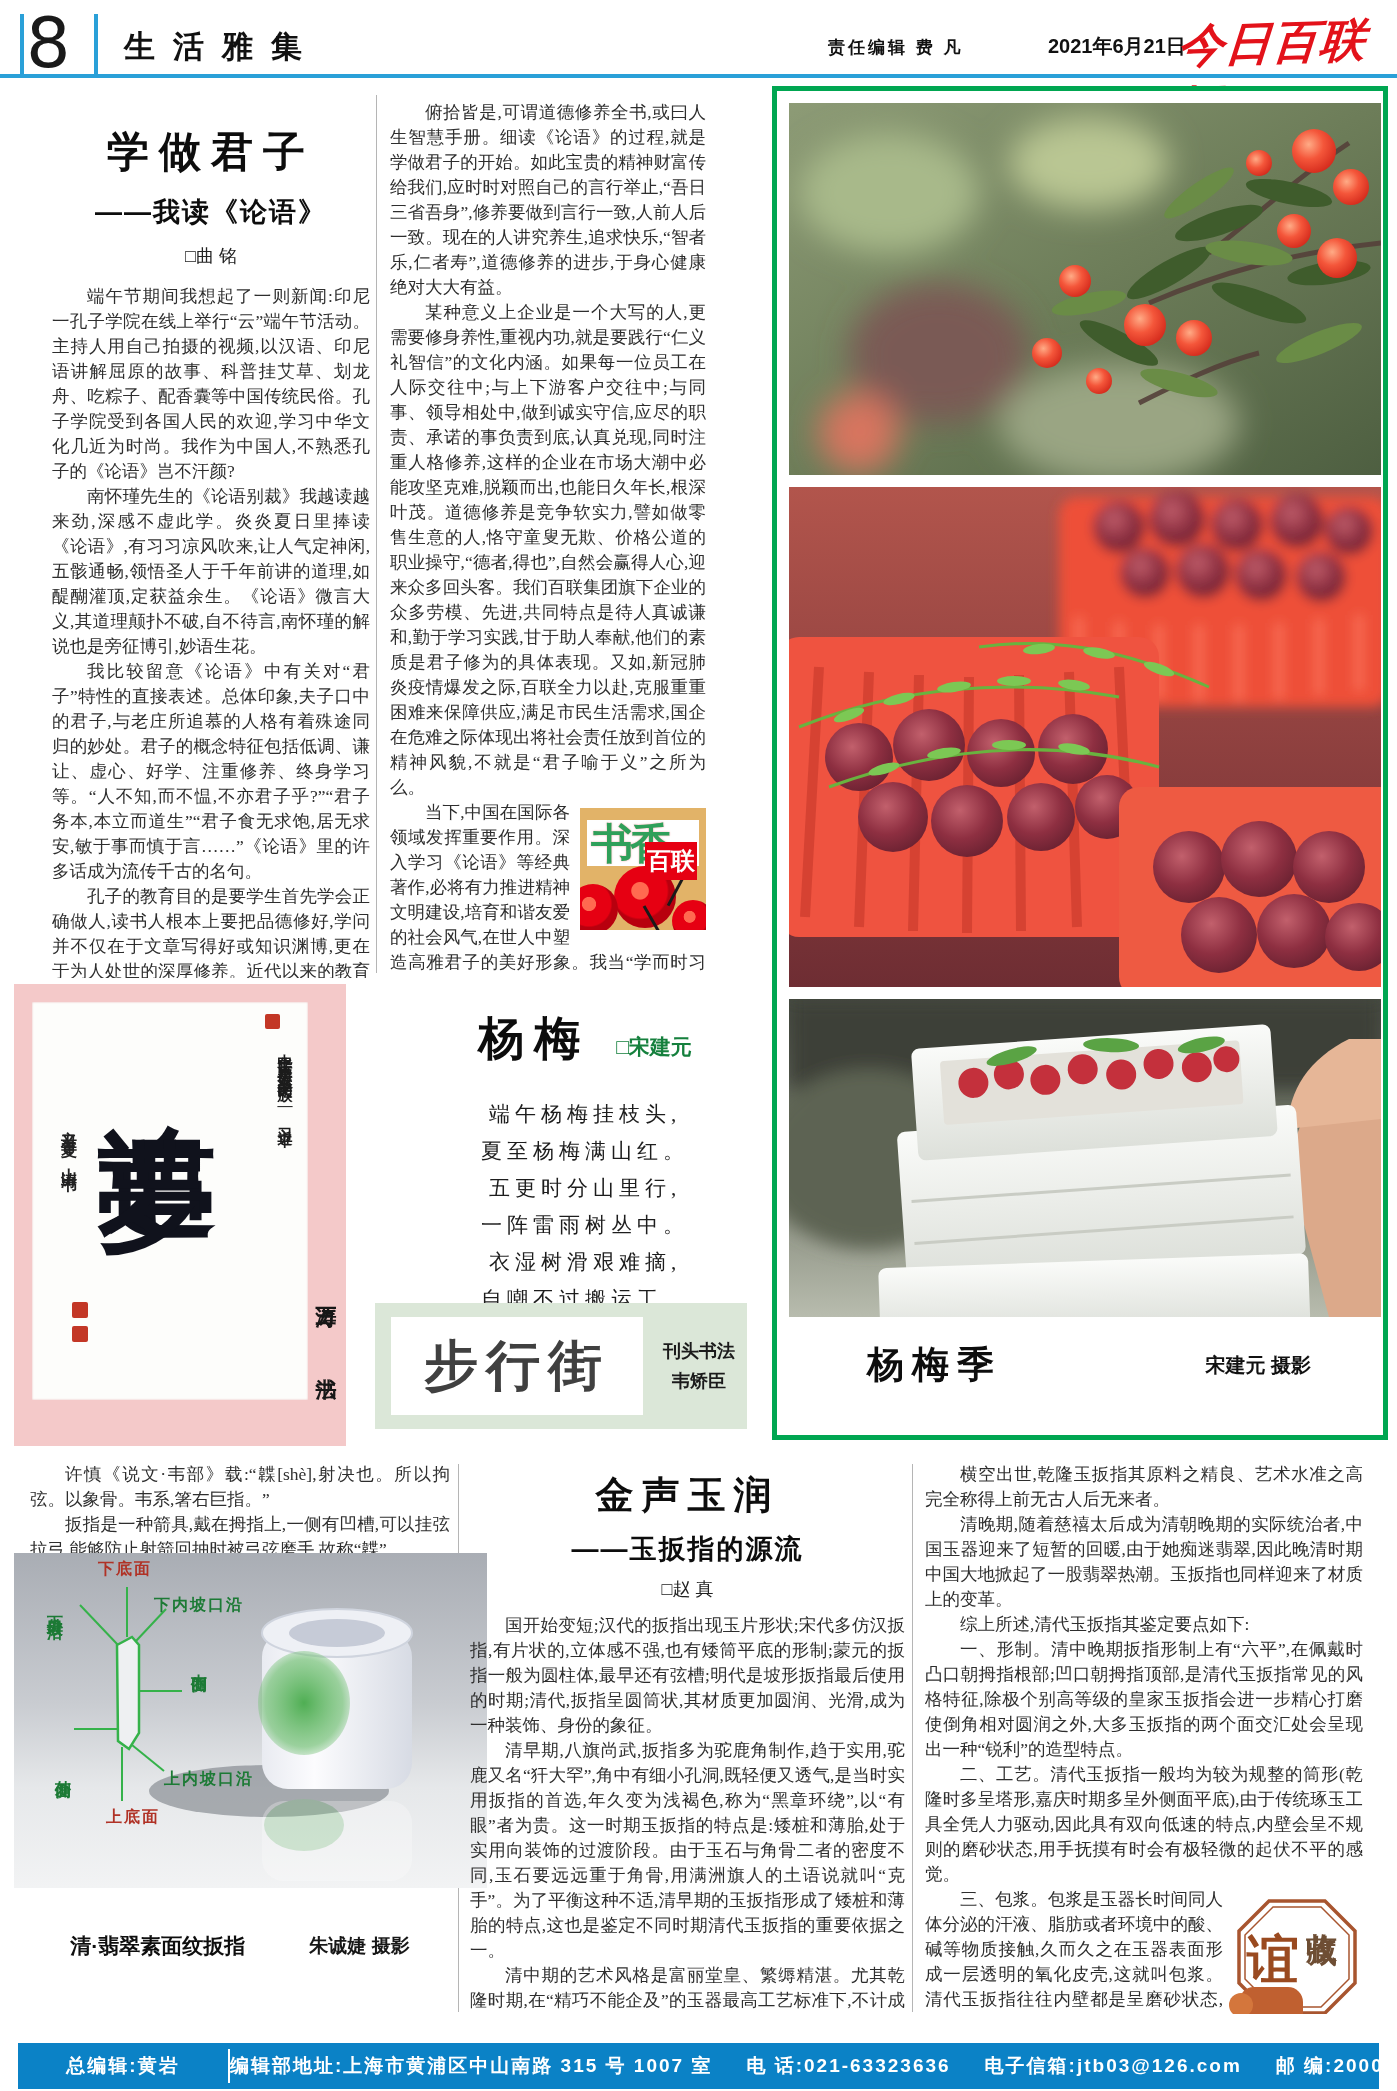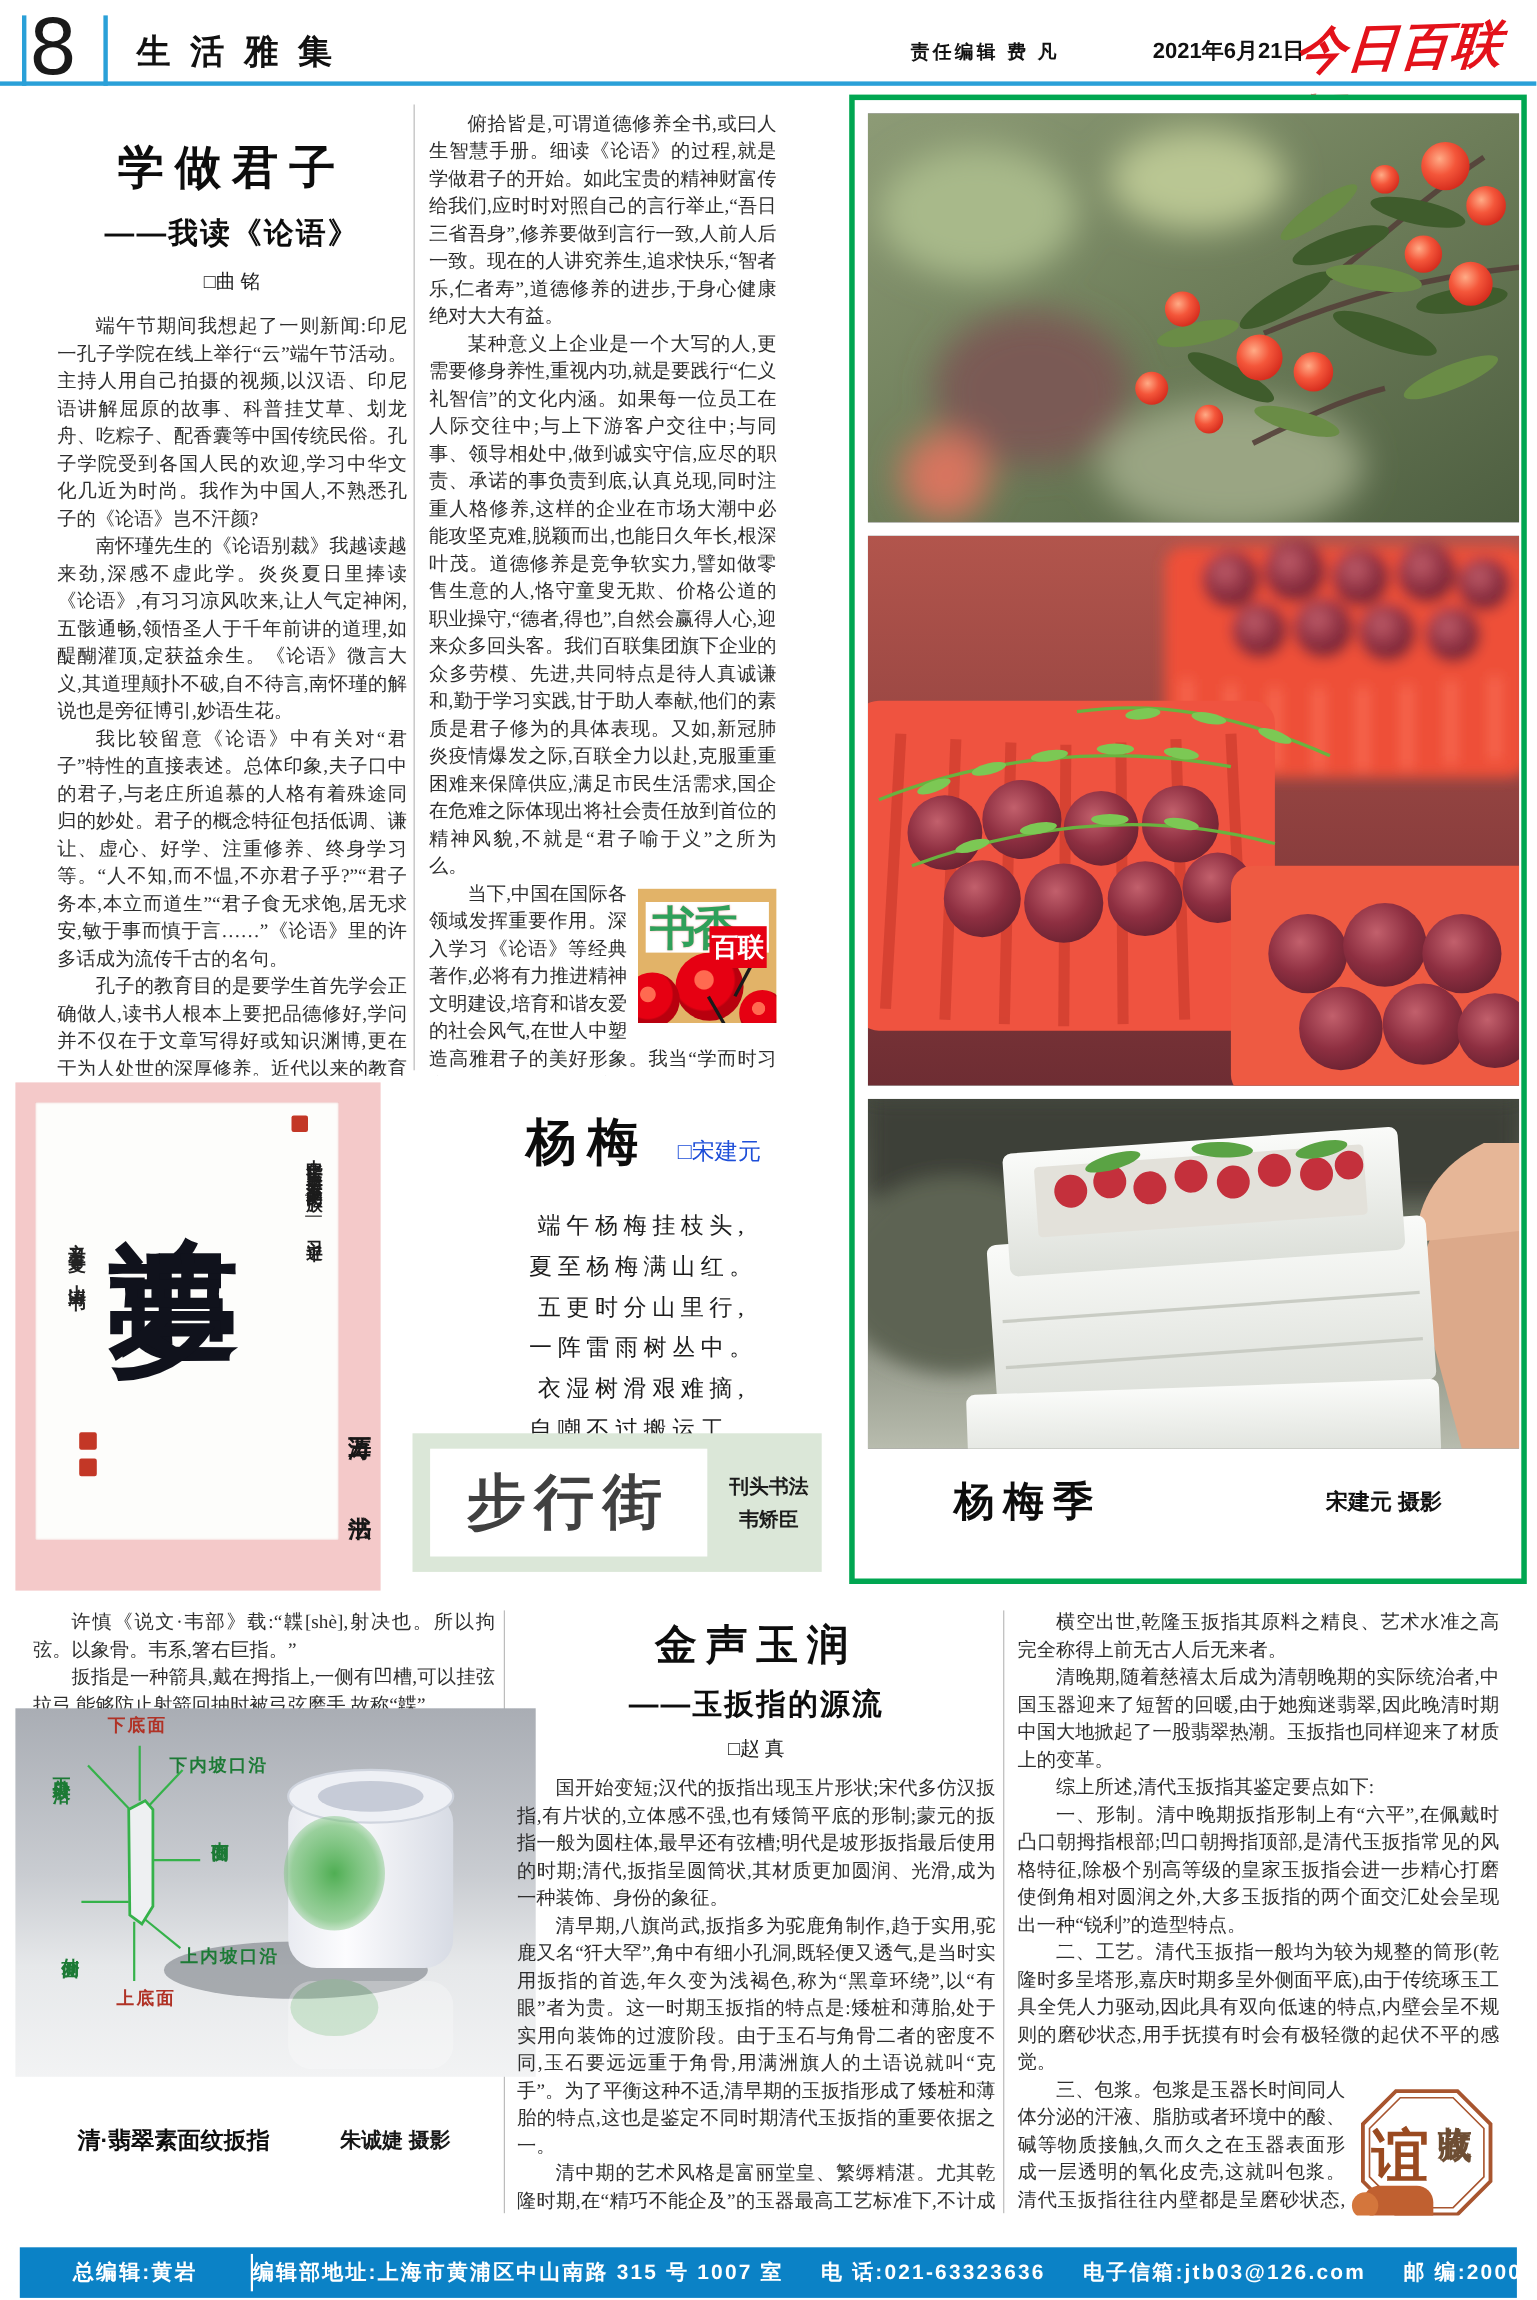--- a/index.html
+++ b/index.html
@@ -16,21 +16,21 @@
   .masthead{left:1176px;top:12px;font-size:46px;font-weight:700;font-style:italic;color:#e3121a;
             letter-spacing:1px;transform:skewX(-6deg) rotate(-2deg);font-family:"DejaVu Serif",serif;}
   .h-rule{left:0;top:74px;width:1397px;height:4px;background:#2aa0d8;}
   
   .col{overflow:hidden;}
   .para{font-size:17.5px;line-height:25px;text-align:justify;text-indent:2em;margin:0;}
   .rule-v{width:1px;background:#b5b5b5;}
   .a-title{font-weight:700;text-align:center;color:#0d0d0d;}
   .a1-title{font-size:42px;letter-spacing:10px;margin-top:32px;}
   .a1-sub{font-size:27px;margin-top:14px;letter-spacing:2px;}
-  .a-author{font-size:18px;text-align:center;margin:14px 0 16px;color:#222;font-family:Liberation Serif, serif;}
+  .a-author{font-size:18px;text-align:center;margin:14px 0 16px;color:#222;}
   
   .badge{float:right;width:126px;height:122px;margin:8px 0 0 10px;position:relative;background:#e2b368;overflow:hidden;}
   .badge-band{position:absolute;left:7px;top:12px;width:112px;height:46px;background:#fff;}
   .badge-sx{position:absolute;left:4px;top:-4px;font-size:42px;font-weight:700;color:#2fa05a;letter-spacing:-3px;
             font-family:"Liberation Sans",sans-serif;text-shadow:0 0 2px #f4a0a0;}
   .badge-bl{position:absolute;right:2px;top:22px;background:#e60012;color:#fff;font-size:24px;font-weight:700;
             padding:3px 2px;letter-spacing:0;font-family:"Liberation Sans",sans-serif;}
   .rose{position:absolute;border-radius:50%;background:radial-gradient(circle at 42% 40%,#ff6a50 0 16%,#e60012 18% 52%,#b8000e 56% 100%);}
   .stem{position:absolute;background:#1a1a1a;}
   
@@ -47,21 +47,21 @@
         font-family:"DejaVu Serif",serif;letter-spacing:12px;}
   .side-quote{position:absolute;right:14px;top:40px;height:350px;font-size:15px;color:#1c1c1c;letter-spacing:3px;font-weight:600;}
   .left-sign{position:absolute;left:26px;top:116px;height:250px;font-size:16px;color:#222;letter-spacing:4px;font-weight:600;}
   .seal{position:absolute;background:#c33726;border-radius:2px;}
   .cred-name{position:absolute;right:6px;top:306px;height:110px;font-size:21px;font-weight:600;color:#171717;}
   .cred-role{position:absolute;right:6px;top:378px;height:70px;font-size:21px;font-weight:600;color:#171717;}
   
   .poem{left:420px;top:1008px;width:330px;text-align:center;}
   .poem-head{display:flex;align-items:baseline;justify-content:center;gap:26px;}
   .poem-title{font-size:46px;font-weight:700;color:#0c0c0c;letter-spacing:10px;font-family:"DejaVu Serif",serif;}
-  .poem-author{font-size:21px;color:#1d4ed8;font-weight:400;}
+  .poem-author{font-size:21px;color:#15803d;font-weight:700;}
   .poem-lines{margin-top:26px;font-size:21px;line-height:37px;letter-spacing:5px;color:#1d1d1d;}
   
   .street-box{left:375px;top:1303px;width:372px;height:126px;background:#dbe7d8;}
   .street-inner{position:absolute;left:16px;top:14px;width:252px;height:98px;background:#fff;display:flex;align-items:center;justify-content:center;}
   .street-word{font-size:54px;font-weight:700;letter-spacing:8px;color:#404040;font-family:"DejaVu Serif",serif;}
   .street-note{position:absolute;left:276px;top:0;width:96px;height:126px;display:flex;flex-direction:column;
                justify-content:center;text-align:center;font-size:18px;line-height:30px;color:#1b1b1b;font-weight:600;}
   
   .a2-title{font-size:38px;letter-spacing:8px;margin-top:4px;}
   .a2-sub{font-size:27px;margin-top:10px;letter-spacing:2px;}

